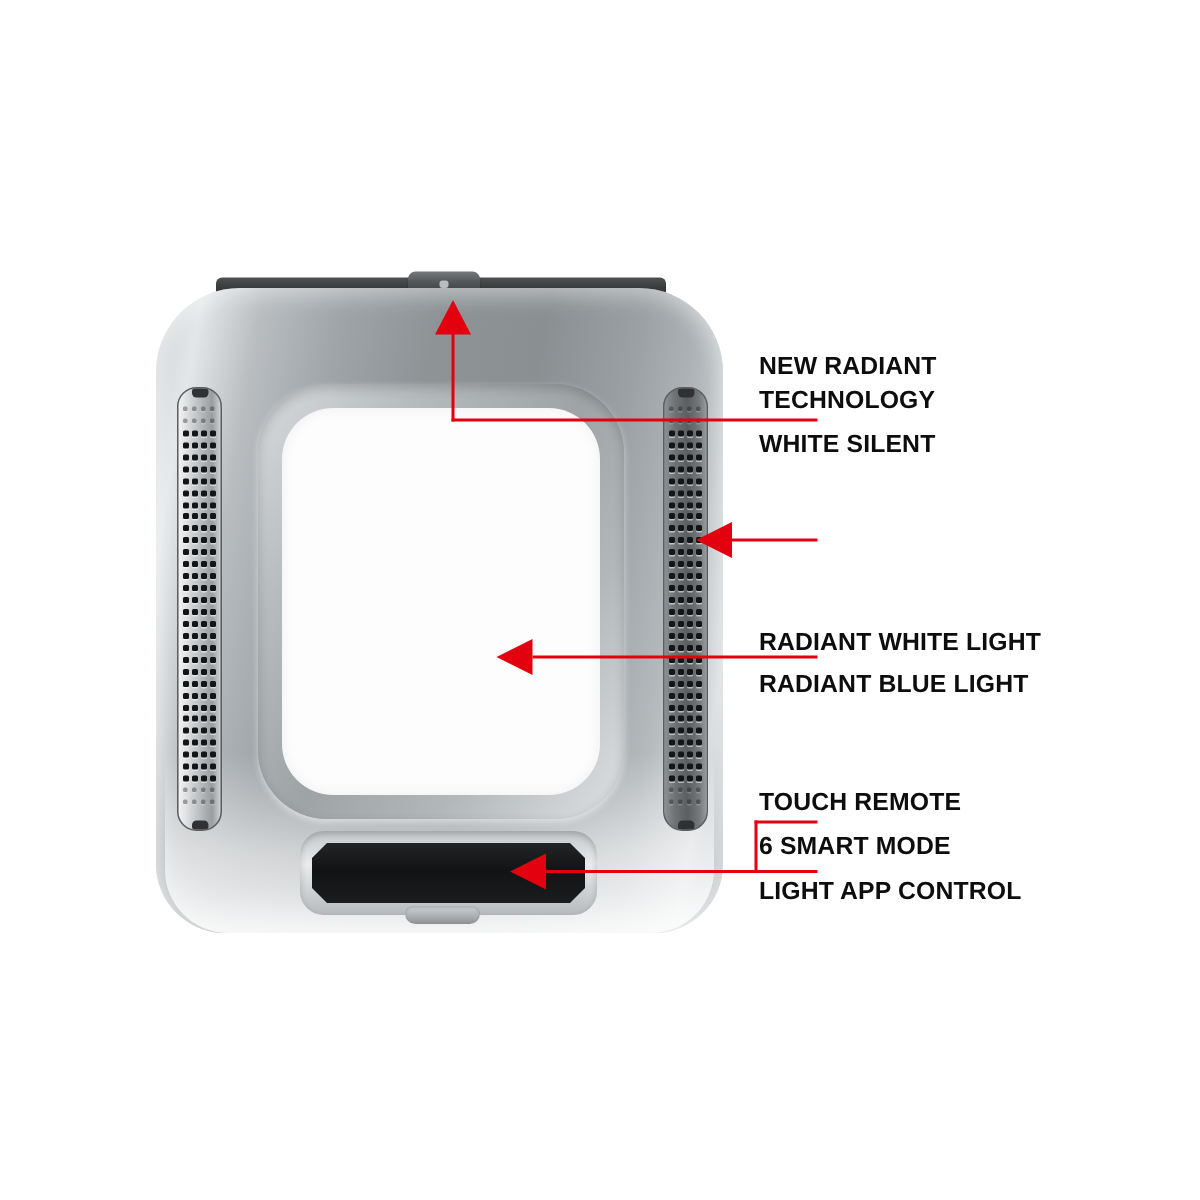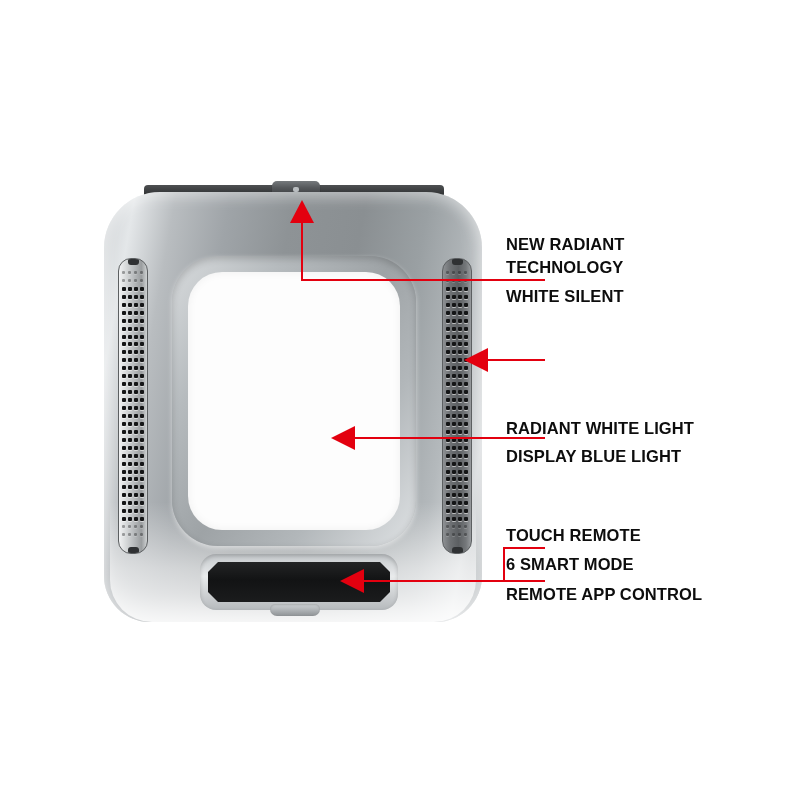--- a/index.html
+++ b/index.html
@@ -533,25 +533,25 @@
   <div class="label" style="left:506px; top:287px;">WHITE SILENT</div>
 
   <div class="ann-line ann-h" style="left:488px; top:359px; width:57px;"></div>
   <div class="arrow-head arrow-left" style="left:464px; top:348px;"></div>
 
 
   <div class="ann-line ann-h" style="left:355px; top:437px; width:190px;"></div>
   <div class="arrow-head arrow-left" style="left:331px; top:426px;"></div>
 
   <div class="label" style="left:506px; top:419px;">RADIANT WHITE LIGHT</div>
-  <div class="label" style="left:506px; top:447px;">DISPLAY BLUE LIGHT</div>
+  <div class="label" style="left:506px; top:447px;">RADIANT BLUE LIGHT</div>
 
   <div class="ann-line ann-h" style="left:503px; top:547px; width:42px;"></div>
   <div class="ann-line ann-v" style="left:503px; top:547px; height:35px;"></div>
   <div class="ann-line ann-h" style="left:503px; top:580px; width:42px;"></div>
   <div class="ann-line ann-h" style="left:364px; top:580px; width:140px;"></div>
   <div class="arrow-head arrow-left" style="left:340px; top:569px;"></div>
 
   <div class="label" style="left:506px; top:526px;">TOUCH REMOTE</div>
   <div class="label" style="left:506px; top:555px;">6 SMART MODE</div>
-  <div class="label" style="left:506px; top:585px;">REMOTE APP CONTROL</div>
+  <div class="label" style="left:506px; top:585px;">LIGHT APP CONTROL</div>
 
 </div>
 
 </body></html>

